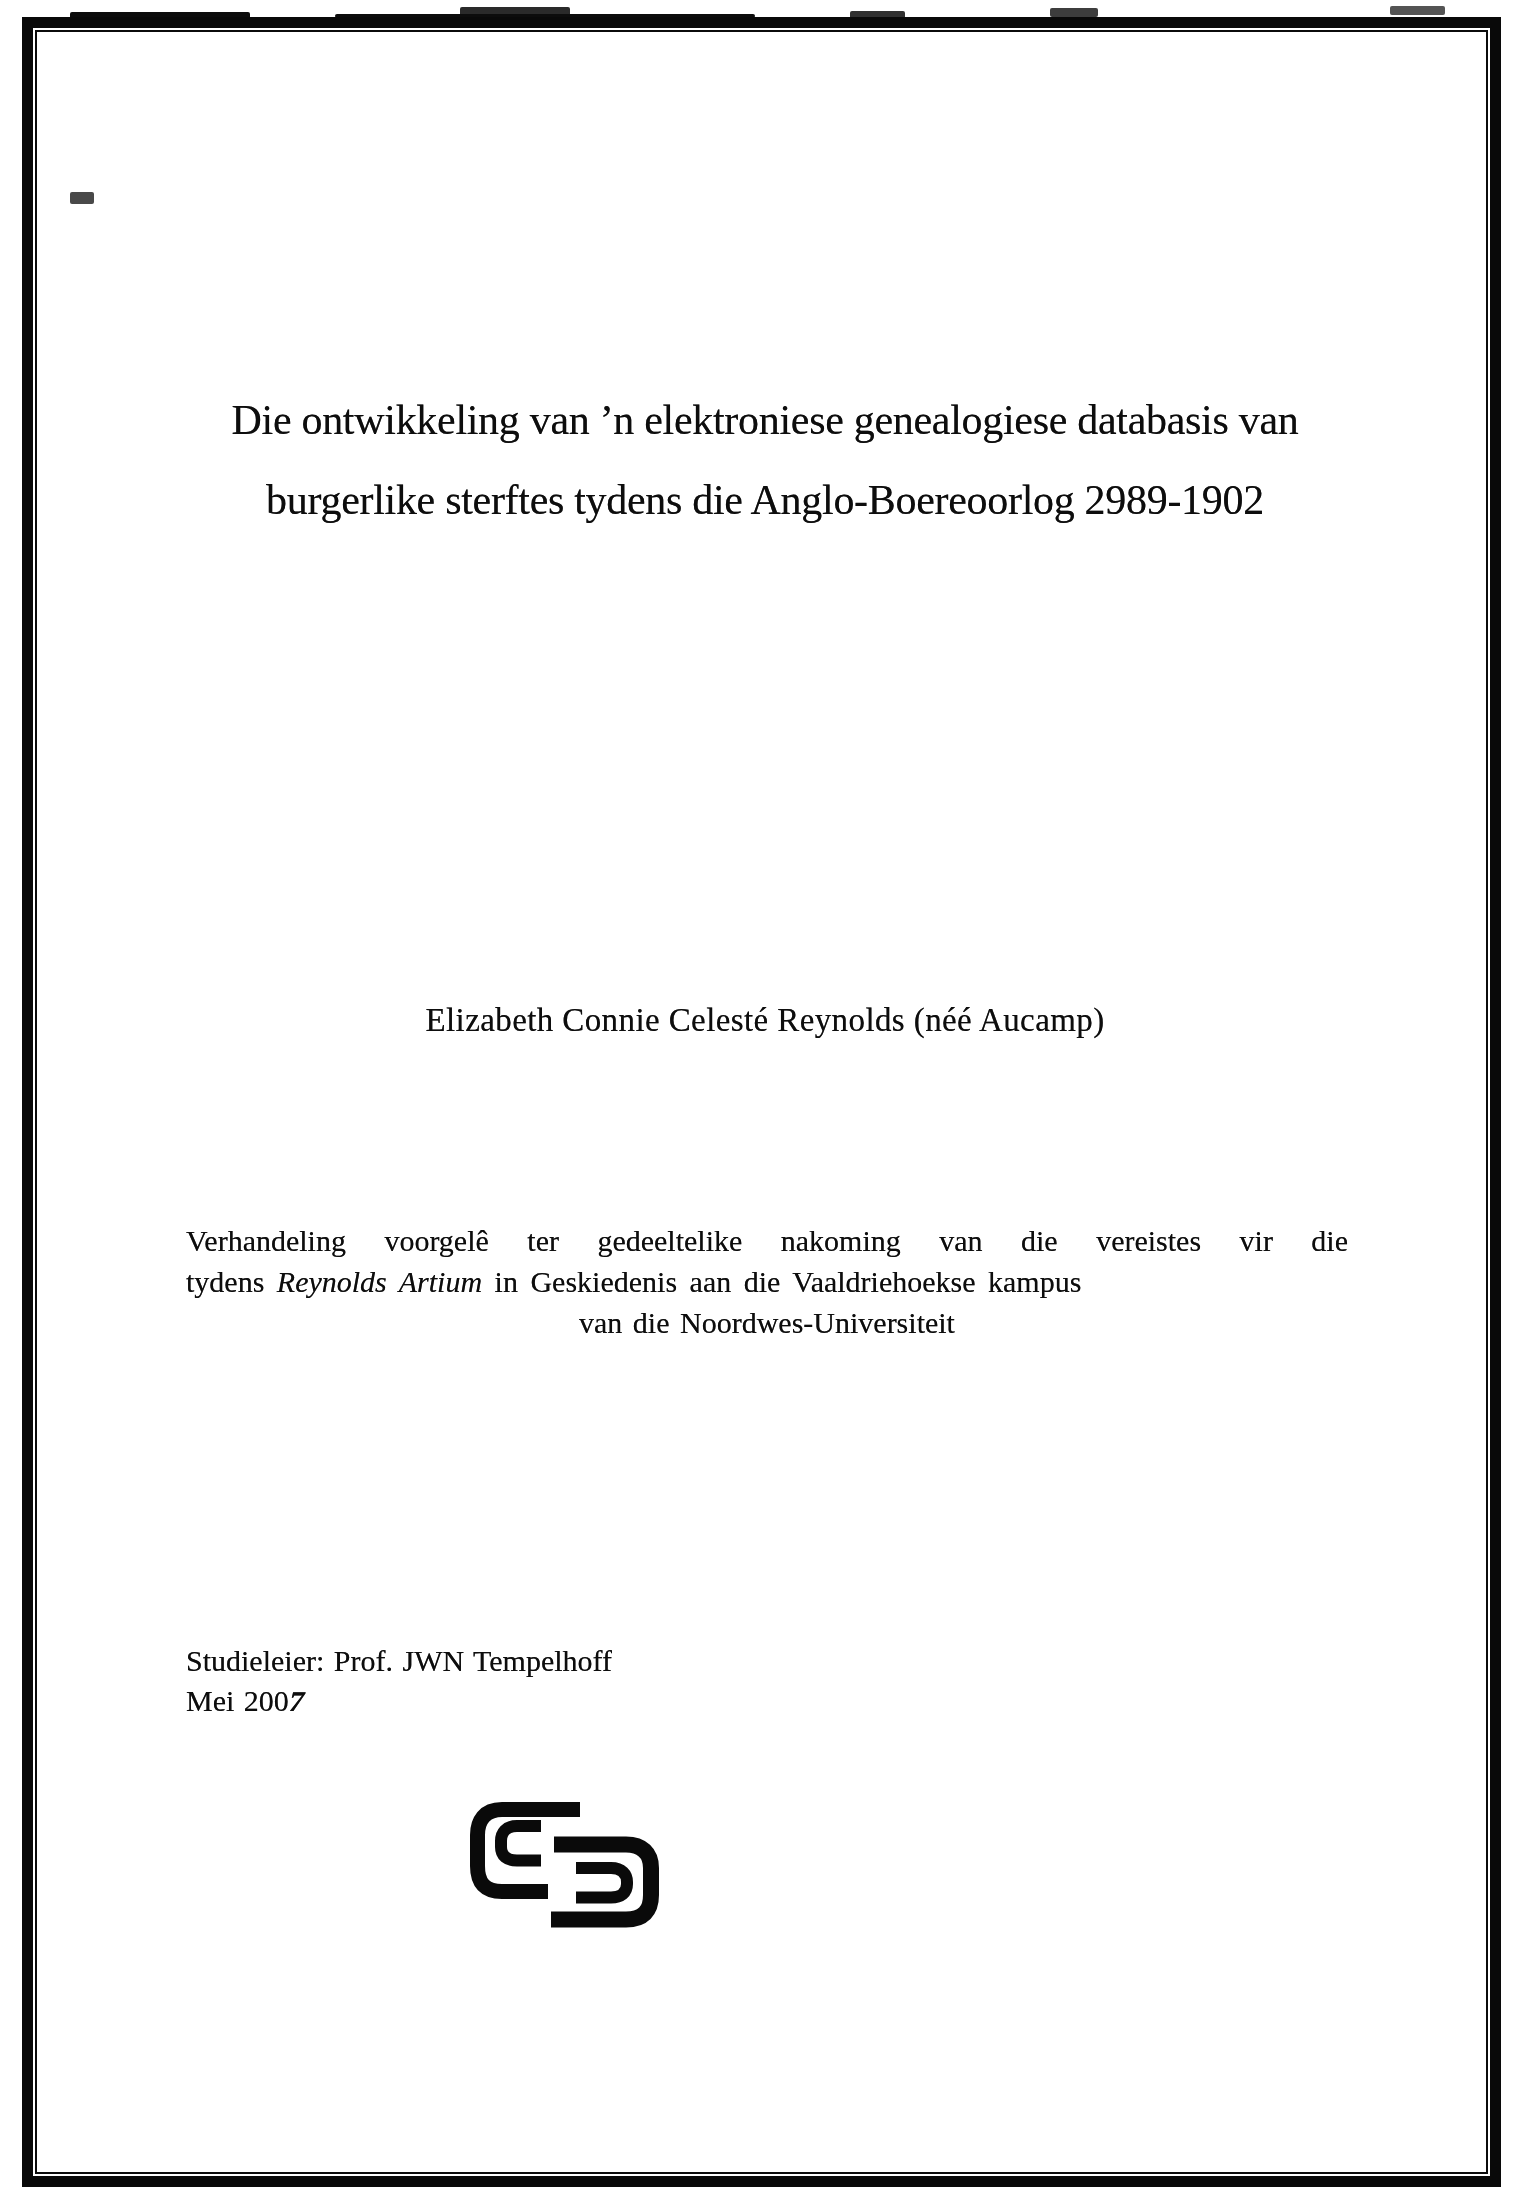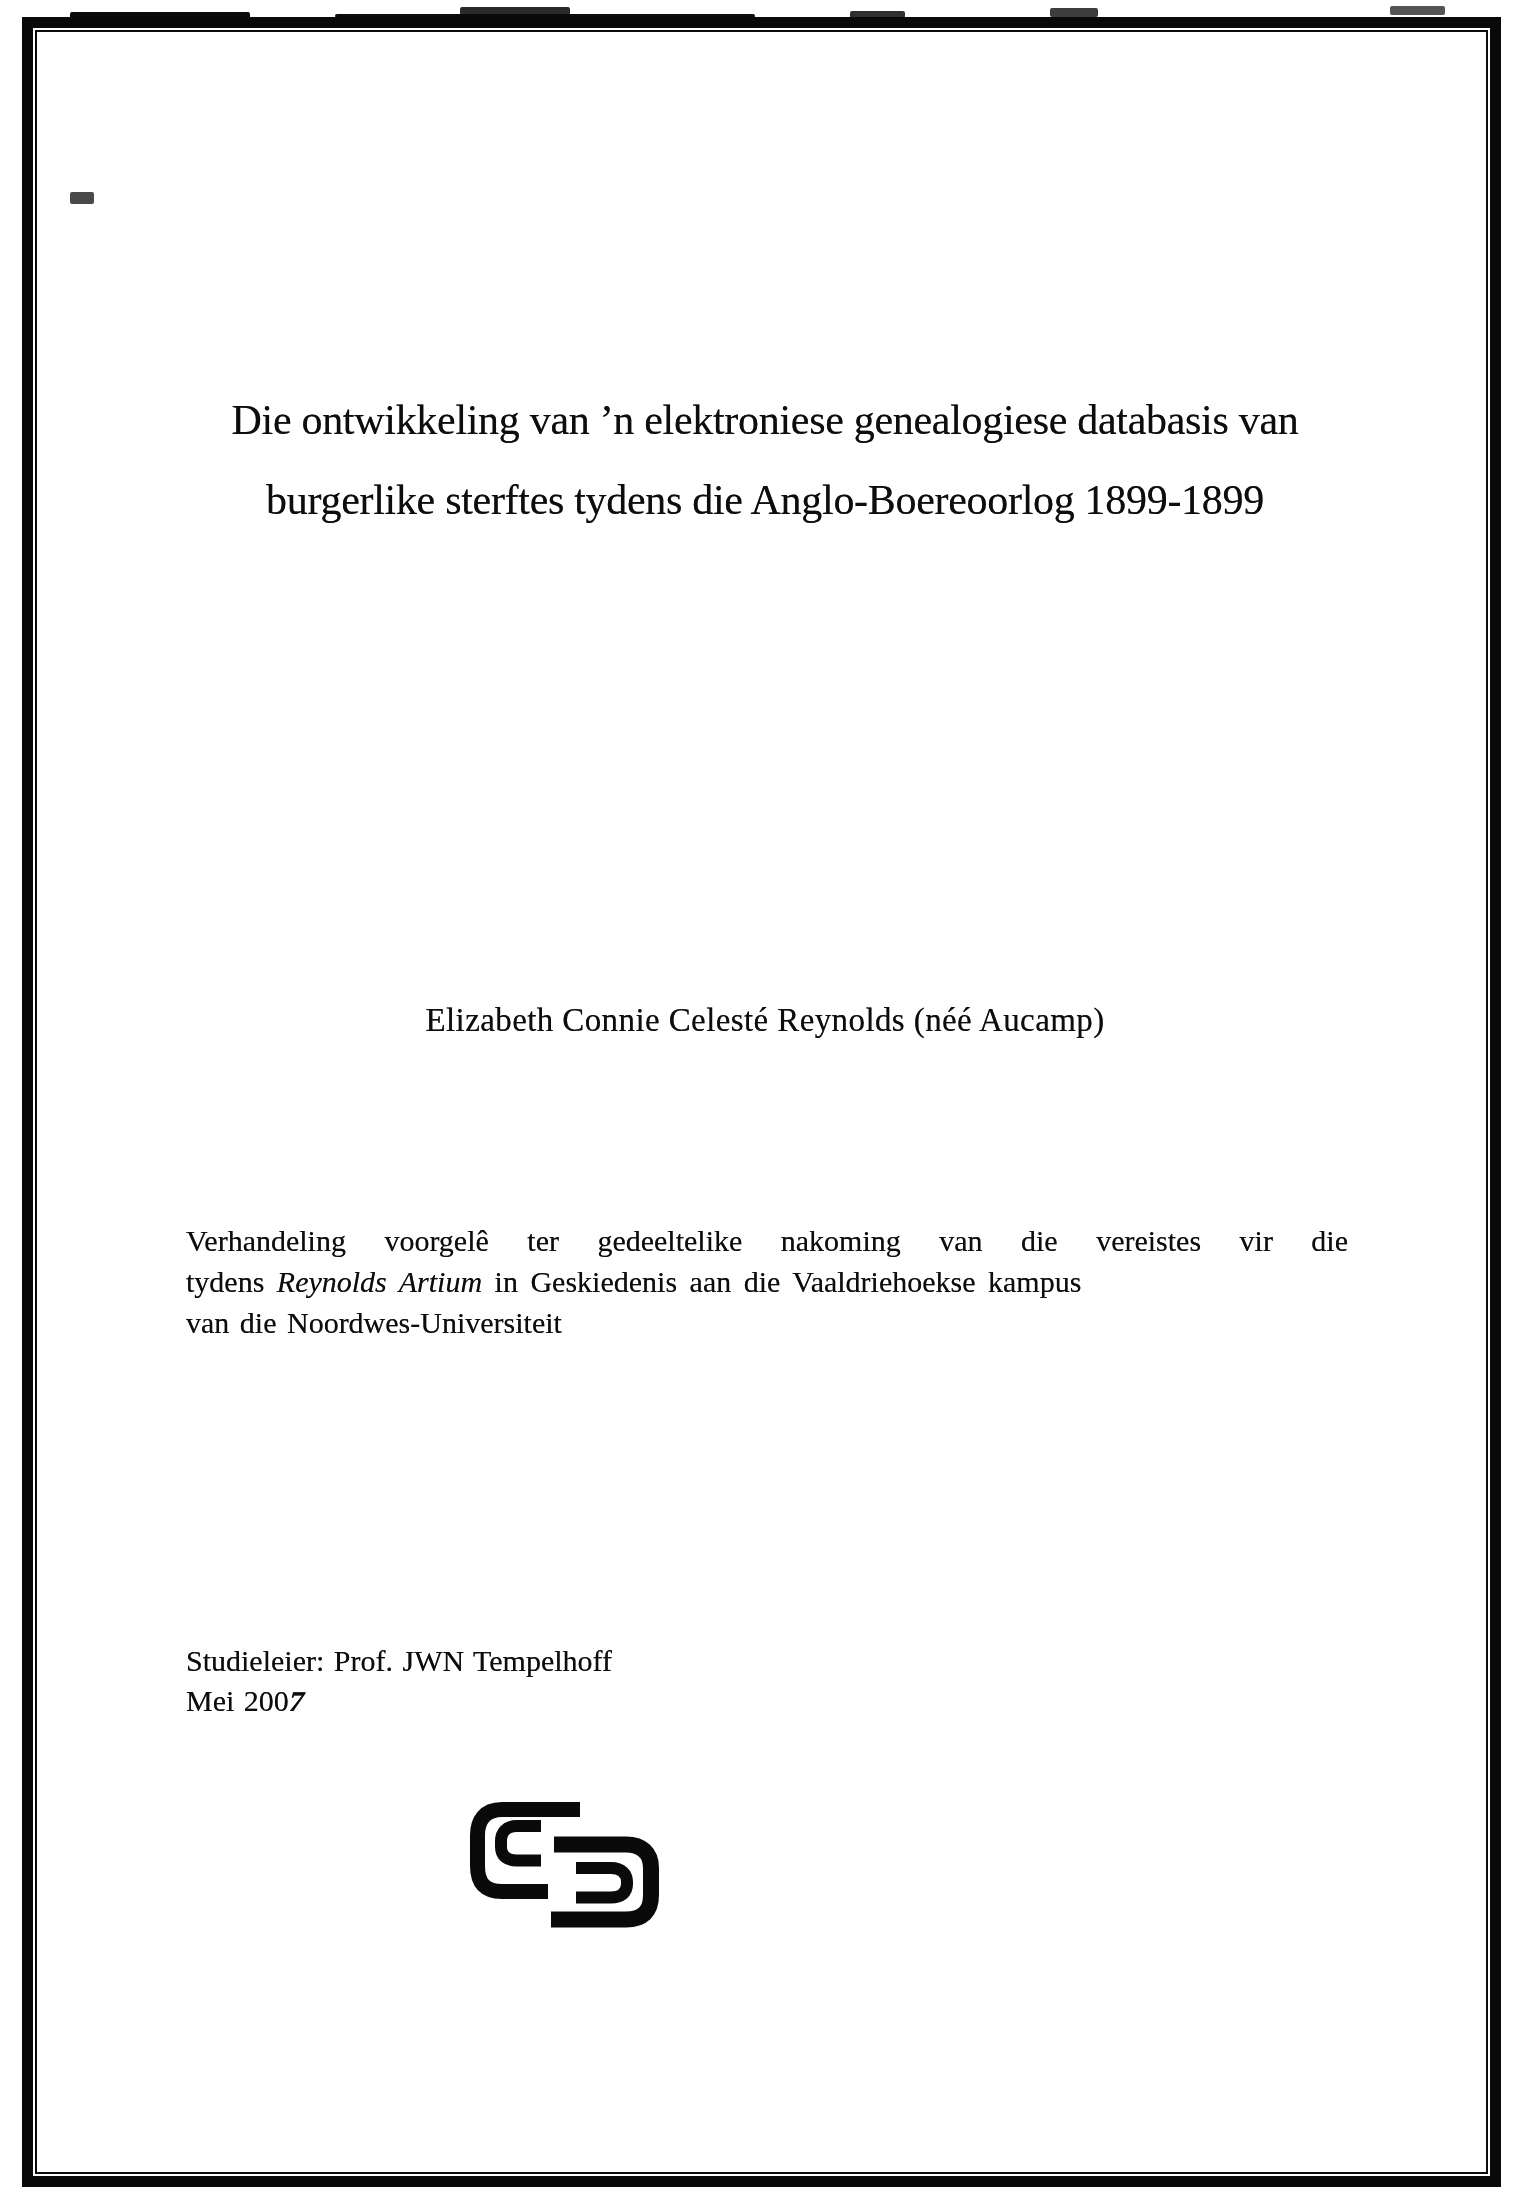--- a/index.html
+++ b/index.html
@@ -50,21 +50,21 @@
     position: absolute; left: 180px; top: 1001px; width: 1170px;
     text-align: center; font-size: 33px; line-height: 38px; letter-spacing: 0.4px;
   }
   .declaration {
     position: absolute; left: 186px; top: 1220px; width: 1162px;
     font-size: 30px; line-height: 41px;
   }
   .decl-line1 { text-align: justify; text-align-last: justify; }
   .decl-line2 { word-spacing: 5px; }
   .decl-line2 em { font-style: italic; }
-  .decl-line3 { word-spacing: 3px; }
+  .decl-line3 { word-spacing: 3px; text-align: center; }
   .supervisor-block {
     position: absolute; left: 186px; top: 1641px;
     font-size: 30px; line-height: 40px; word-spacing: 2px;
   }
   .date-seven {
     display: inline-block; font-weight: bold;
     transform: skewX(-14deg) scaleY(0.95);
   }
 
   
@@ -91,21 +91,21 @@
   <div class="art art5"></div>
   <div class="art art6"></div>
   <div class="art art7"></div>
 
   <div class="frame">
     <div class="frame-inner"></div>
   </div>
 
   <h1 class="title" style="margin:0; font-weight:normal;">
     <div>Die ontwikkeling van ’n elektroniese genealogiese databasis van</div>
-    <div>burgerlike sterftes tydens die Anglo-Boereoorlog 1899-1899</div>
+    <div>burgerlike sterftes tydens die Anglo-Boereoorlog 2989-1902</div>
   </h1>
 
 
   <div class="author">Elizabeth Connie Celesté Reynolds (néé Aucamp)</div>
 
   <div class="declaration">
     <div class="decl-line1">Verhandeling voorgelê ter gedeeltelike nakoming van die vereistes vir die</div>
     <div class="decl-line2"><span>tydens </span><em>Reynolds Artium</em><span> in Geskiedenis aan die Vaaldriehoekse kampus</span></div>
     <div class="decl-line3">van die Noordwes-Universiteit</div>
   </div>

